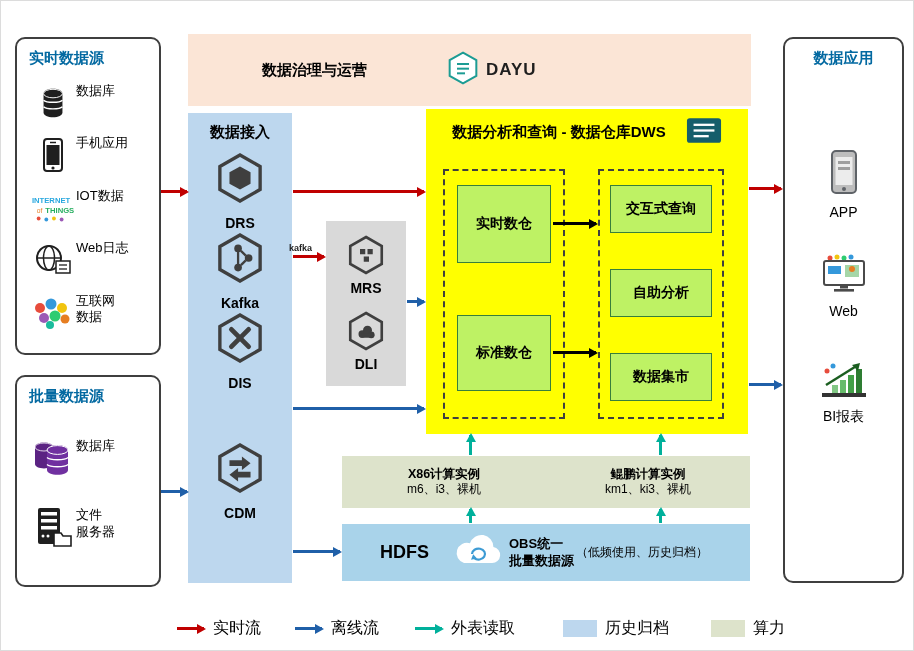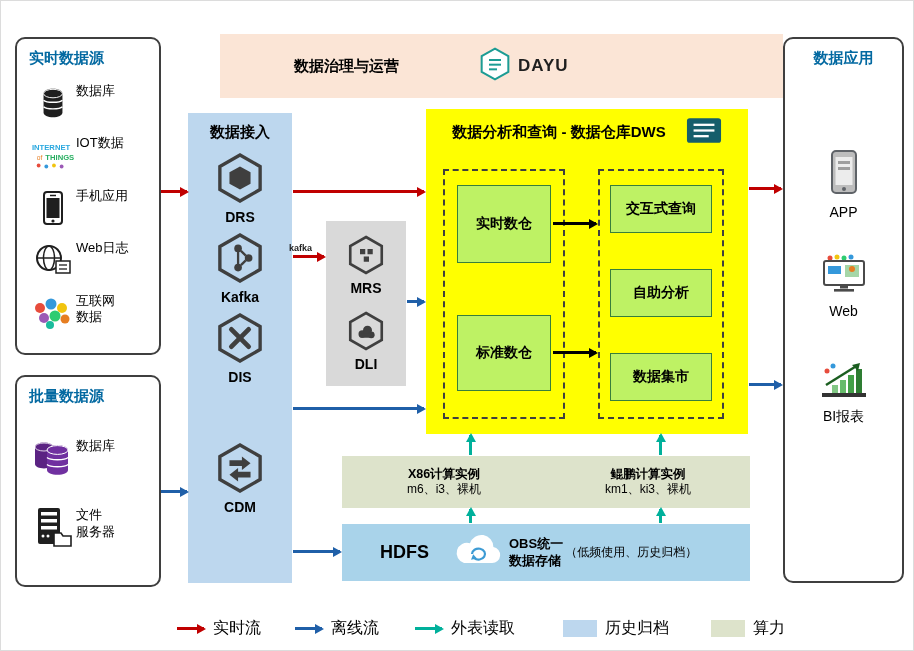--- a/index.html
+++ b/index.html
@@ -12,30 +12,30 @@
   .box-title { font-weight:bold; font-size:15px; padding:2px 6px; color:#0369a1; }
   .box-items { flex:1; display:flex; flex-direction:column; justify-content:space-evenly; }
   .src-item { display:flex; align-items:flex-start; gap:1px; padding-left:8px; }
   .src-item .icon { width:44px; height:40px; display:flex; align-items:center; justify-content:center; flex-shrink:0; }
   .src-label { font-size:13px; color:#000; white-space:pre-line; line-height:1.25; }
 
   #realtime-box { left:14px; top:36px; width:146px; height:318px; }
   #batch-box    { left:14px; top:374px; width:146px; height:212px; }
 
   
-  #governance-bar { position:absolute; left:187px; top:33px; width:563px; height:64px;
-                    background:#FBE5D6; display:flex; align-items:center;margin-left:32px; }
+  #governance-bar { position:absolute; left:187px; top:33px; width:563px; height:72px;
+                    background:#FBE5D6; display:flex; align-items:center; }
   #governance-bar .gov-title { font-weight:bold; font-size:15px; margin-left:74px; }
   .dayu-logo { display:flex; align-items:center; gap:7px; margin-left:80px; }
   .dayu-text { font-weight:bold; font-size:17px; letter-spacing:1px; color:#1f1f1f; }
 
   
   #ingestion-box { position:absolute; left:187px; top:112px; width:104px; height:470px; background:#BDD7EE; }
   #ingestion-box .col-title { font-weight:bold; font-size:15px; text-align:center; padding-top:10px; }
-  .ing-item { position:absolute; left:0; width:100%; display:flex; flex-direction:column; align-items:center; gap:2px; }
+  .ing-item { position:absolute; left:0; width:100%; display:flex; flex-direction:column; align-items:center; gap:8px; }
   .ing-label { font-weight:bold; font-size:14px; color:#000; }
   #ing-drs   { top:40px; }
   #ing-kafka { top:120px; }
   #ing-dis   { top:200px; }
   #ing-cdm   { top:330px; }
   .kafka-note { position:absolute; left:72px; top:10px; font-size:9px; font-weight:bold; color:#1f1f1f; }
 
   
   #processing-box { position:absolute; left:325px; top:220px; width:80px; height:165px; background:#D9D9D9;
                     display:flex; flex-direction:column; justify-content:space-evenly; align-items:center; }
@@ -104,42 +104,42 @@
               <path d="M8 8c0-3 4.5-5 10-5s10 2 10 5v20c0 3-4.5 5-10 5s-10-2-10-5z" fill="#1f1f1f"></path>
               <ellipse cx="18" cy="8" rx="10" ry="4.5" fill="#1f1f1f" stroke="#fff" stroke-width="1"></ellipse>
               <path d="M8 15c3 3 17 3 20 0" stroke="#fff" stroke-width="1.5" fill="none"></path>
               <path d="M8 22c3 3 17 3 20 0" stroke="#fff" stroke-width="1.5" fill="none"></path>
             </svg>
         </span>
         <span class="src-label">数据库</span>
       </div>
       <div class="src-item">
         <span class="icon">
+          <svg width="24" height="36" viewBox="0 0 24 36">
+              <rect x="3" y="2" width="18" height="32" rx="3" fill="#fff" stroke="#1f1f1f" stroke-width="2"></rect>
+              <line x1="9" y1="5.5" x2="15" y2="5.5" stroke="#1f1f1f" stroke-width="1.5"></line>
+              <rect x="5.5" y="8" width="13" height="20" fill="#1f1f1f"></rect>
+              <circle cx="12" cy="31" r="1.6" fill="#1f1f1f"></circle>
+            </svg>
+        </span>
+        <span class="src-label">手机应用</span>
+      </div>
+      <div class="src-item">
+        <span class="icon">
           <svg width="46" height="32" viewBox="0 0 46 32">
               <text x="1" y="11" font-size="8" font-weight="bold" fill="#29a8df">INTERNET</text>
               <text x="6" y="21" font-size="7" fill="#e67e22">of</text>
               <text x="15" y="21" font-size="8" font-weight="bold" fill="#27ae60">THINGS</text>
               <circle cx="8" cy="27" r="2" fill="#e74c3c"></circle>
               <circle cx="16" cy="28" r="2" fill="#3498db"></circle>
               <circle cx="24" cy="27" r="2" fill="#f1c40f"></circle>
               <circle cx="32" cy="28" r="2" fill="#9b59b6"></circle>
             </svg>
         </span>
         <span class="src-label">IOT数据</span>
-      </div>
-      <div class="src-item">
-        <span class="icon">
-          <svg width="24" height="36" viewBox="0 0 24 36">
-              <rect x="3" y="2" width="18" height="32" rx="3" fill="#fff" stroke="#1f1f1f" stroke-width="2"></rect>
-              <line x1="9" y1="5.5" x2="15" y2="5.5" stroke="#1f1f1f" stroke-width="1.5"></line>
-              <rect x="5.5" y="8" width="13" height="20" fill="#1f1f1f"></rect>
-              <circle cx="12" cy="31" r="1.6" fill="#1f1f1f"></circle>
-            </svg>
-        </span>
-        <span class="src-label">手机应用</span>
       </div>
       <div class="src-item">
         <span class="icon">
           <svg width="40" height="34" viewBox="0 0 40 34">
               <circle cx="16" cy="15" r="12" fill="none" stroke="#1f1f1f" stroke-width="2"></circle>
               <ellipse cx="16" cy="15" rx="5.5" ry="12" fill="none" stroke="#1f1f1f" stroke-width="1.5"></ellipse>
               <line x1="4" y1="15" x2="28" y2="15" stroke="#1f1f1f" stroke-width="1.5"></line>
               <rect x="23" y="18" width="14" height="12" fill="#fff" stroke="#1f1f1f" stroke-width="1.5"></rect>
               <line x1="26" y1="22" x2="34" y2="22" stroke="#1f1f1f" stroke-width="1.3"></line>
               <line x1="26" y1="26" x2="34" y2="26" stroke="#1f1f1f" stroke-width="1.3"></line>
@@ -332,21 +332,21 @@
   <div id="storage-box">
     <span class="hdfs-label">HDFS</span>
     <span style="margin-left:22px;">
       <svg width="54" height="36" viewBox="0 0 54 36">
           <path d="M13 30h28a8 8 0 0 0 1.4-15.9A12 12 0 0 0 19 10.2 8.6 8.6 0 0 0 13 30z" fill="#fff"></path>
           <path d="M21 21a6.5 5.5 0 1 1 2.2 4.2" stroke="#3d9bd4" stroke-width="2.2" fill="none"></path>
           <polygon points="20,26.8 26,25.5 22.2,21.3" fill="#3d9bd4"></polygon>
         </svg>
     </span>
     <span class="obs-label">OBS统一
-数据存储</span>
+批量数据源</span>
     <span class="obs-note">（低频使用、历史归档）</span>
   </div>
 
   <div class="outline-box" id="apps-box">
     <div class="box-title">数据应用</div>
 
     <div class="app-item" id="app-item-0">
       <span>
         <svg width="28" height="46" viewBox="0 0 28 46">
             <rect x="2" y="2" width="24" height="42" rx="4" fill="#bdbdbd" stroke="#5f6368" stroke-width="2"></rect>

